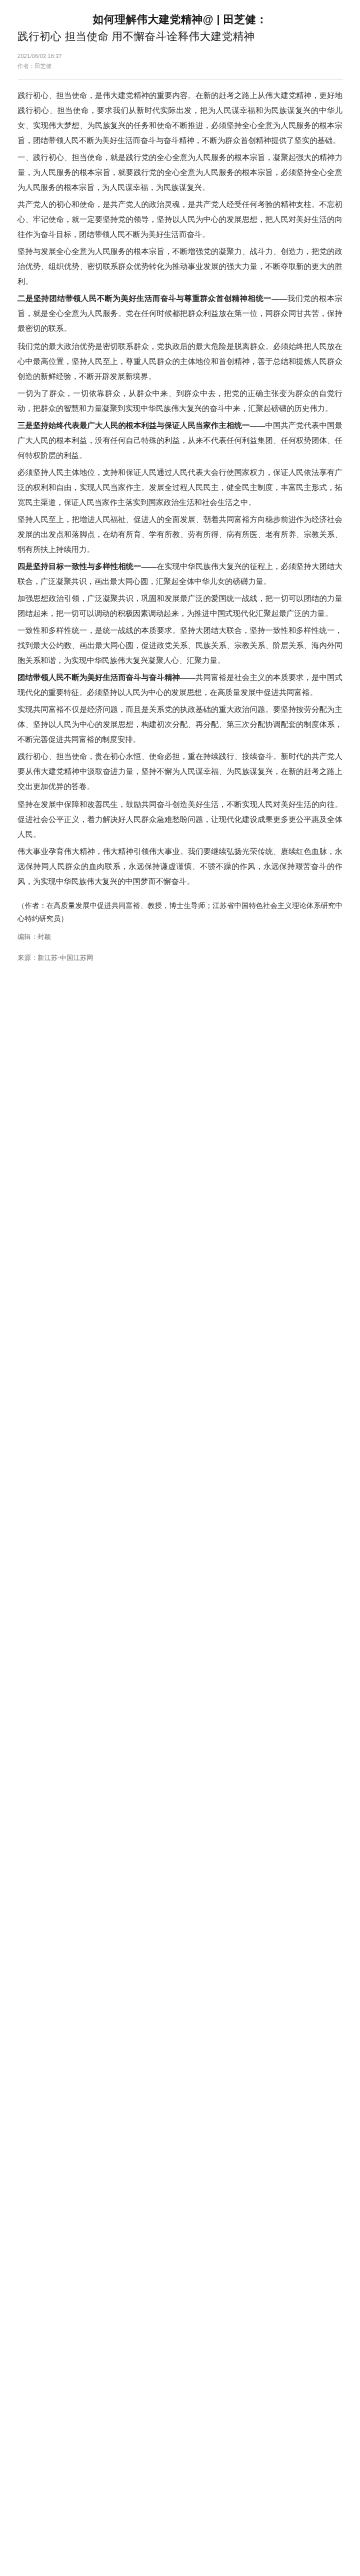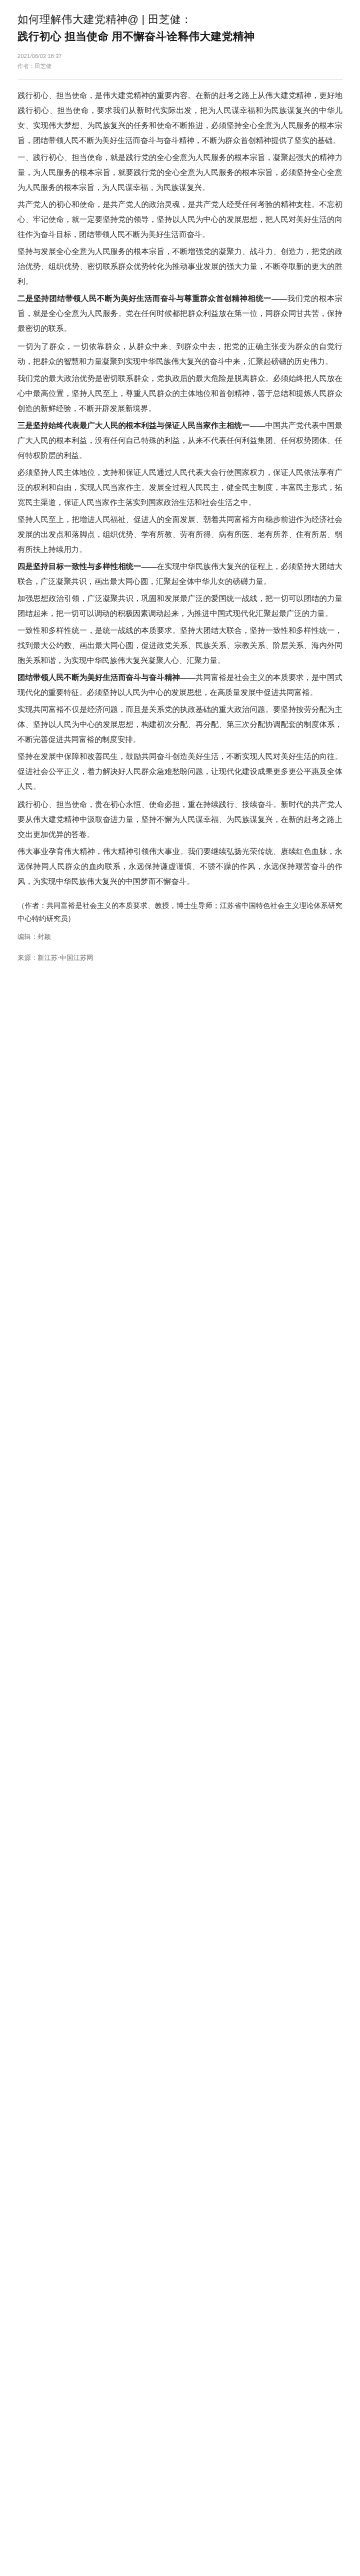--- a/index.html
+++ b/index.html
@@ -15,30 +15,30 @@
   .page {
     width: 360px;
     min-height: 3582px;
     background: #ffffff;
     box-sizing: border-box;
     padding: 9.3px 17.5px 15.5px 17.5px;
   }
   .title {
     font-size: 10.8px;
     line-height: 16px;
-    font-weight: normal;
+    font-weight: bold;
     color: #1a1a1a;
     letter-spacing: 0.2px;
     margin: 2.1px 0 1px 0;
-    text-align: left;
+    text-align: center;
   }
   .subtitle {
     font-size: 10.8px;
     line-height: 16px;
-    font-weight: bold;
+    font-weight: normal;
     color: #1a1a1a;
     letter-spacing: 0.2px;
     margin: 0 0 7.2px 0;
   }
   .meta {
     font-size: 5.7px;
     line-height: 9.3px;
     color: #9b9b9b;
     margin: 0 0 1px 0;
   }
@@ -117,43 +117,43 @@
 
     <p class="body-text">践行初心、担当使命，是伟大建党精神的重要内容。在新的赶考之路上从伟大建党精神，更好地践行初心、担当使命，要求我们从新时代实际出发，把为人民谋幸福和为民族谋复兴的中华儿女、实现伟大梦想、为民族复兴的任务和使命不断推进，必须坚持全心全意为人民服务的根本宗旨，团结带领人民不断为美好生活而奋斗与奋斗精神，不断为群众首创精神提供了坚实的基础。</p>
     <p class="body-text">一、践行初心、担当使命，就是践行党的全心全意为人民服务的根本宗旨，凝聚起强大的精神力量，为人民服务的根本宗旨，就要践行党的全心全意为人民服务的根本宗旨，必须坚持全心全意为人民服务的根本宗旨，为人民谋幸福，为民族谋复兴。</p>
 
 
     <p class="body-text">共产党人的初心和使命，是共产党人的政治灵魂，是共产党人经受任何考验的精神支柱。不忘初心、牢记使命，就一定要坚持党的领导，坚持以人民为中心的发展思想，把人民对美好生活的向往作为奋斗目标，团结带领人民不断为美好生活而奋斗。</p>
     <p class="body-text">坚持与发展全心全意为人民服务的根本宗旨，不断增强党的凝聚力、战斗力、创造力，把党的政治优势、组织优势、密切联系群众优势转化为推动事业发展的强大力量，不断夺取新的更大的胜利。</p>
 
     <p class="section-head"><span>二是坚持团结带领人民不断为美好生活而奋斗与尊重群众首创精神相统一——</span><span class="inline-rest">我们党的根本宗旨，就是全心全意为人民服务。党在任何时候都把群众利益放在第一位，同群众同甘共苦，保持最密切的联系。</span></p>
 
+    <p class="body-text">我们党的最大政治优势是密切联系群众，党执政后的最大危险是脱离群众。必须始终把人民放在心中最高位置，坚持人民至上，尊重人民群众的主体地位和首创精神，善于总结和提炼人民群众创造的新鲜经验，不断开辟发展新境界。</p>
     <p class="body-text">一切为了群众，一切依靠群众，从群众中来、到群众中去，把党的正确主张变为群众的自觉行动，把群众的智慧和力量凝聚到实现中华民族伟大复兴的奋斗中来，汇聚起磅礴的历史伟力。</p>
-    <p class="body-text">我们党的最大政治优势是密切联系群众，党执政后的最大危险是脱离群众。必须始终把人民放在心中最高位置，坚持人民至上，尊重人民群众的主体地位和首创精神，善于总结和提炼人民群众创造的新鲜经验，不断开辟发展新境界。</p>
 
     <p class="section-head"><span>三是坚持始终代表最广大人民的根本利益与保证人民当家作主相统一——</span><span class="inline-rest">中国共产党代表中国最广大人民的根本利益，没有任何自己特殊的利益，从来不代表任何利益集团、任何权势团体、任何特权阶层的利益。</span></p>
 
     <p class="body-text">必须坚持人民主体地位，支持和保证人民通过人民代表大会行使国家权力，保证人民依法享有广泛的权利和自由，实现人民当家作主。发展全过程人民民主，健全民主制度，丰富民主形式，拓宽民主渠道，保证人民当家作主落实到国家政治生活和社会生活之中。</p>
-    <p class="body-text">坚持人民至上，把增进人民福祉、促进人的全面发展、朝着共同富裕方向稳步前进作为经济社会发展的出发点和落脚点，组织优势、学有所教、劳有所得、病有所医、老有所养、住有所居、弱有所扶上持续用力。</p>
+    <p class="body-text">坚持人民至上，把增进人民福祉、促进人的全面发展、朝着共同富裕方向稳步前进作为经济社会发展的出发点和落脚点，在幼有所育、学有所教、劳有所得、病有所医、老有所养、宗教关系、弱有所扶上持续用力。</p>
 
     <p class="section-head"><span>四是坚持目标一致性与多样性相统一——</span><span class="inline-rest">在实现中华民族伟大复兴的征程上，必须坚持大团结大联合，广泛凝聚共识，画出最大同心圆，汇聚起全体中华儿女的磅礴力量。</span></p>
 
     <p class="body-text">加强思想政治引领，广泛凝聚共识，巩固和发展最广泛的爱国统一战线，把一切可以团结的力量团结起来，把一切可以调动的积极因素调动起来，为推进中国式现代化汇聚起最广泛的力量。</p>
     <p class="body-text">一致性和多样性统一，是统一战线的本质要求。坚持大团结大联合，坚持一致性和多样性统一，找到最大公约数、画出最大同心圆，促进政党关系、民族关系、宗教关系、阶层关系、海内外同胞关系和谐，为实现中华民族伟大复兴凝聚人心、汇聚力量。</p>
 
     <p class="section-head"><span>团结带领人民不断为美好生活而奋斗与奋斗精神——</span><span class="inline-rest">共同富裕是社会主义的本质要求，是中国式现代化的重要特征。必须坚持以人民为中心的发展思想，在高质量发展中促进共同富裕。</span></p>
 
     <p class="body-text">实现共同富裕不仅是经济问题，而且是关系党的执政基础的重大政治问题。要坚持按劳分配为主体、坚持以人民为中心的发展思想，构建初次分配、再分配、第三次分配协调配套的制度体系，不断完善促进共同富裕的制度安排。</p>
+    <p class="body-text">践行初心、担当使命，贵在初心永恒、使命必担，重在持续践行、接续奋斗。新时代的共产党人要从伟大建党精神中汲取奋进力量，坚持不懈为人民谋幸福、为民族谋复兴，在新的赶考之路上交出更加优异的答卷。</p>
     <p class="body-text">坚持在发展中保障和改善民生，鼓励共同奋斗创造美好生活，不断实现人民对美好生活的向往。促进社会公平正义，着力解决好人民群众急难愁盼问题，让现代化建设成果更多更公平惠及全体人民。</p>
-    <p class="body-text">践行初心、担当使命，贵在初心永恒、使命必担，重在持续践行、接续奋斗。新时代的共产党人要从伟大建党精神中汲取奋进力量，坚持不懈为人民谋幸福、为民族谋复兴，在新的赶考之路上交出更加优异的答卷。</p>
     <p class="body-text">伟大事业孕育伟大精神，伟大精神引领伟大事业。我们要继续弘扬光荣传统、赓续红色血脉，永远保持同人民群众的血肉联系，永远保持谦虚谨慎、不骄不躁的作风，永远保持艰苦奋斗的作风，为实现中华民族伟大复兴的中国梦而不懈奋斗。</p>
 
   </div>
 
   <div class="author-block">
-    <div class="author-line">（作者：共同富裕是社会主义的本质要求、教授，博士生导师；江苏省中国特色社会主义理论体系研究中心特约研究员）</div>
+    <div class="author-line">（作者：在高质量发展中促进共同富裕、教授，博士生导师；江苏省中国特色社会主义理论体系研究中心特约研究员）</div>
     <div class="editor-line">编辑：封颖</div>
     <div class="source-line">来源：新江苏·中国江苏网</div>
   </div>
 
   <div class="spacer-bottom"></div>
 </div>
 
 
 </body></html>

